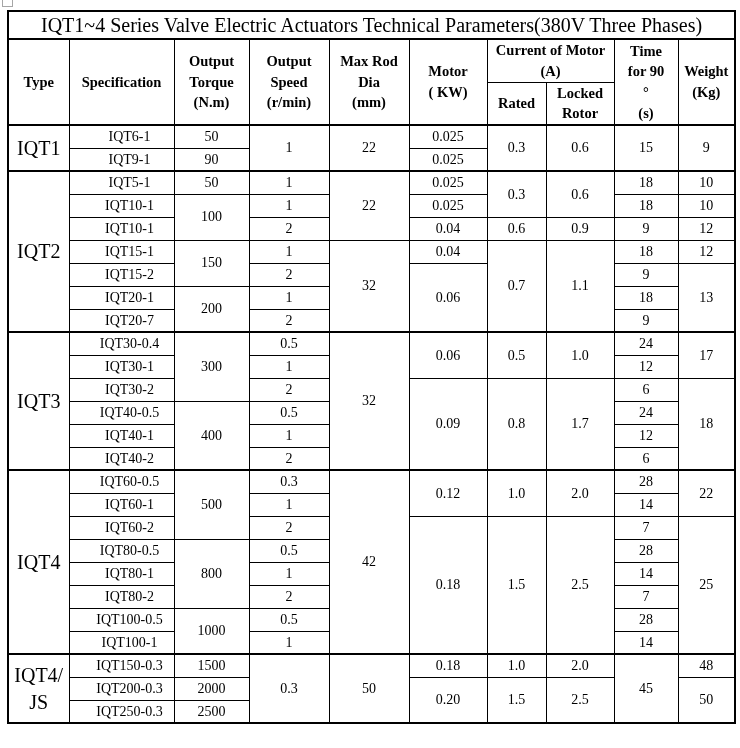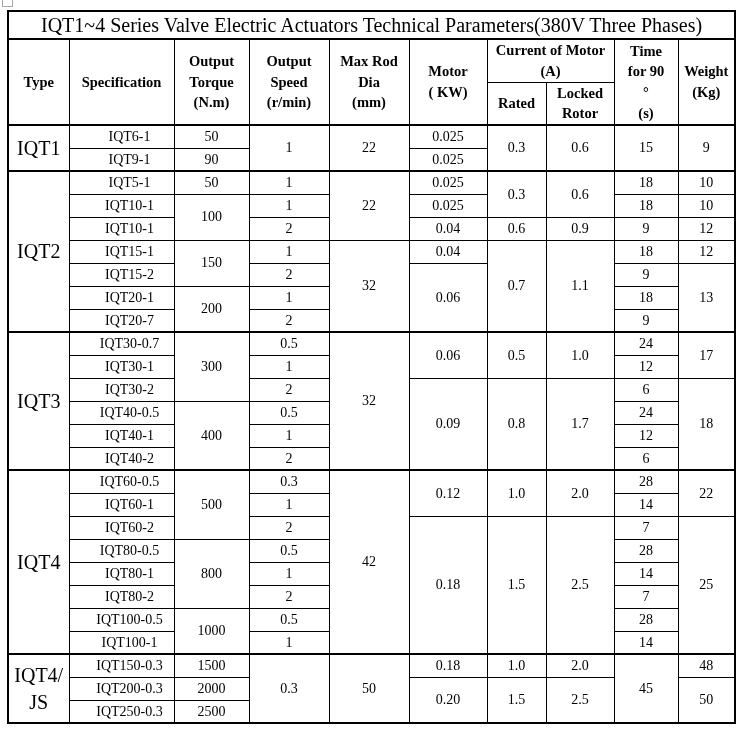--- a/index.html
+++ b/index.html
@@ -189,21 +189,21 @@
         <td>1</td>
         <td>18</td>
       </tr>
       <tr>
         <td class="spec">IQT20-7</td>
         <td>2</td>
         <td>9</td>
       </tr>
       <tr class="sec">
         <td rowspan="6" class="type">IQT3</td>
-        <td class="spec">IQT30-0.7</td>
+        <td class="spec">IQT30-0.4</td>
         <td rowspan="3">300</td>
         <td>0.5</td>
         <td rowspan="6">32</td>
         <td rowspan="2">0.06</td>
         <td rowspan="2">0.5</td>
         <td rowspan="2">1.0</td>
         <td>24</td>
         <td rowspan="2">17</td>
       </tr>
       <tr>

